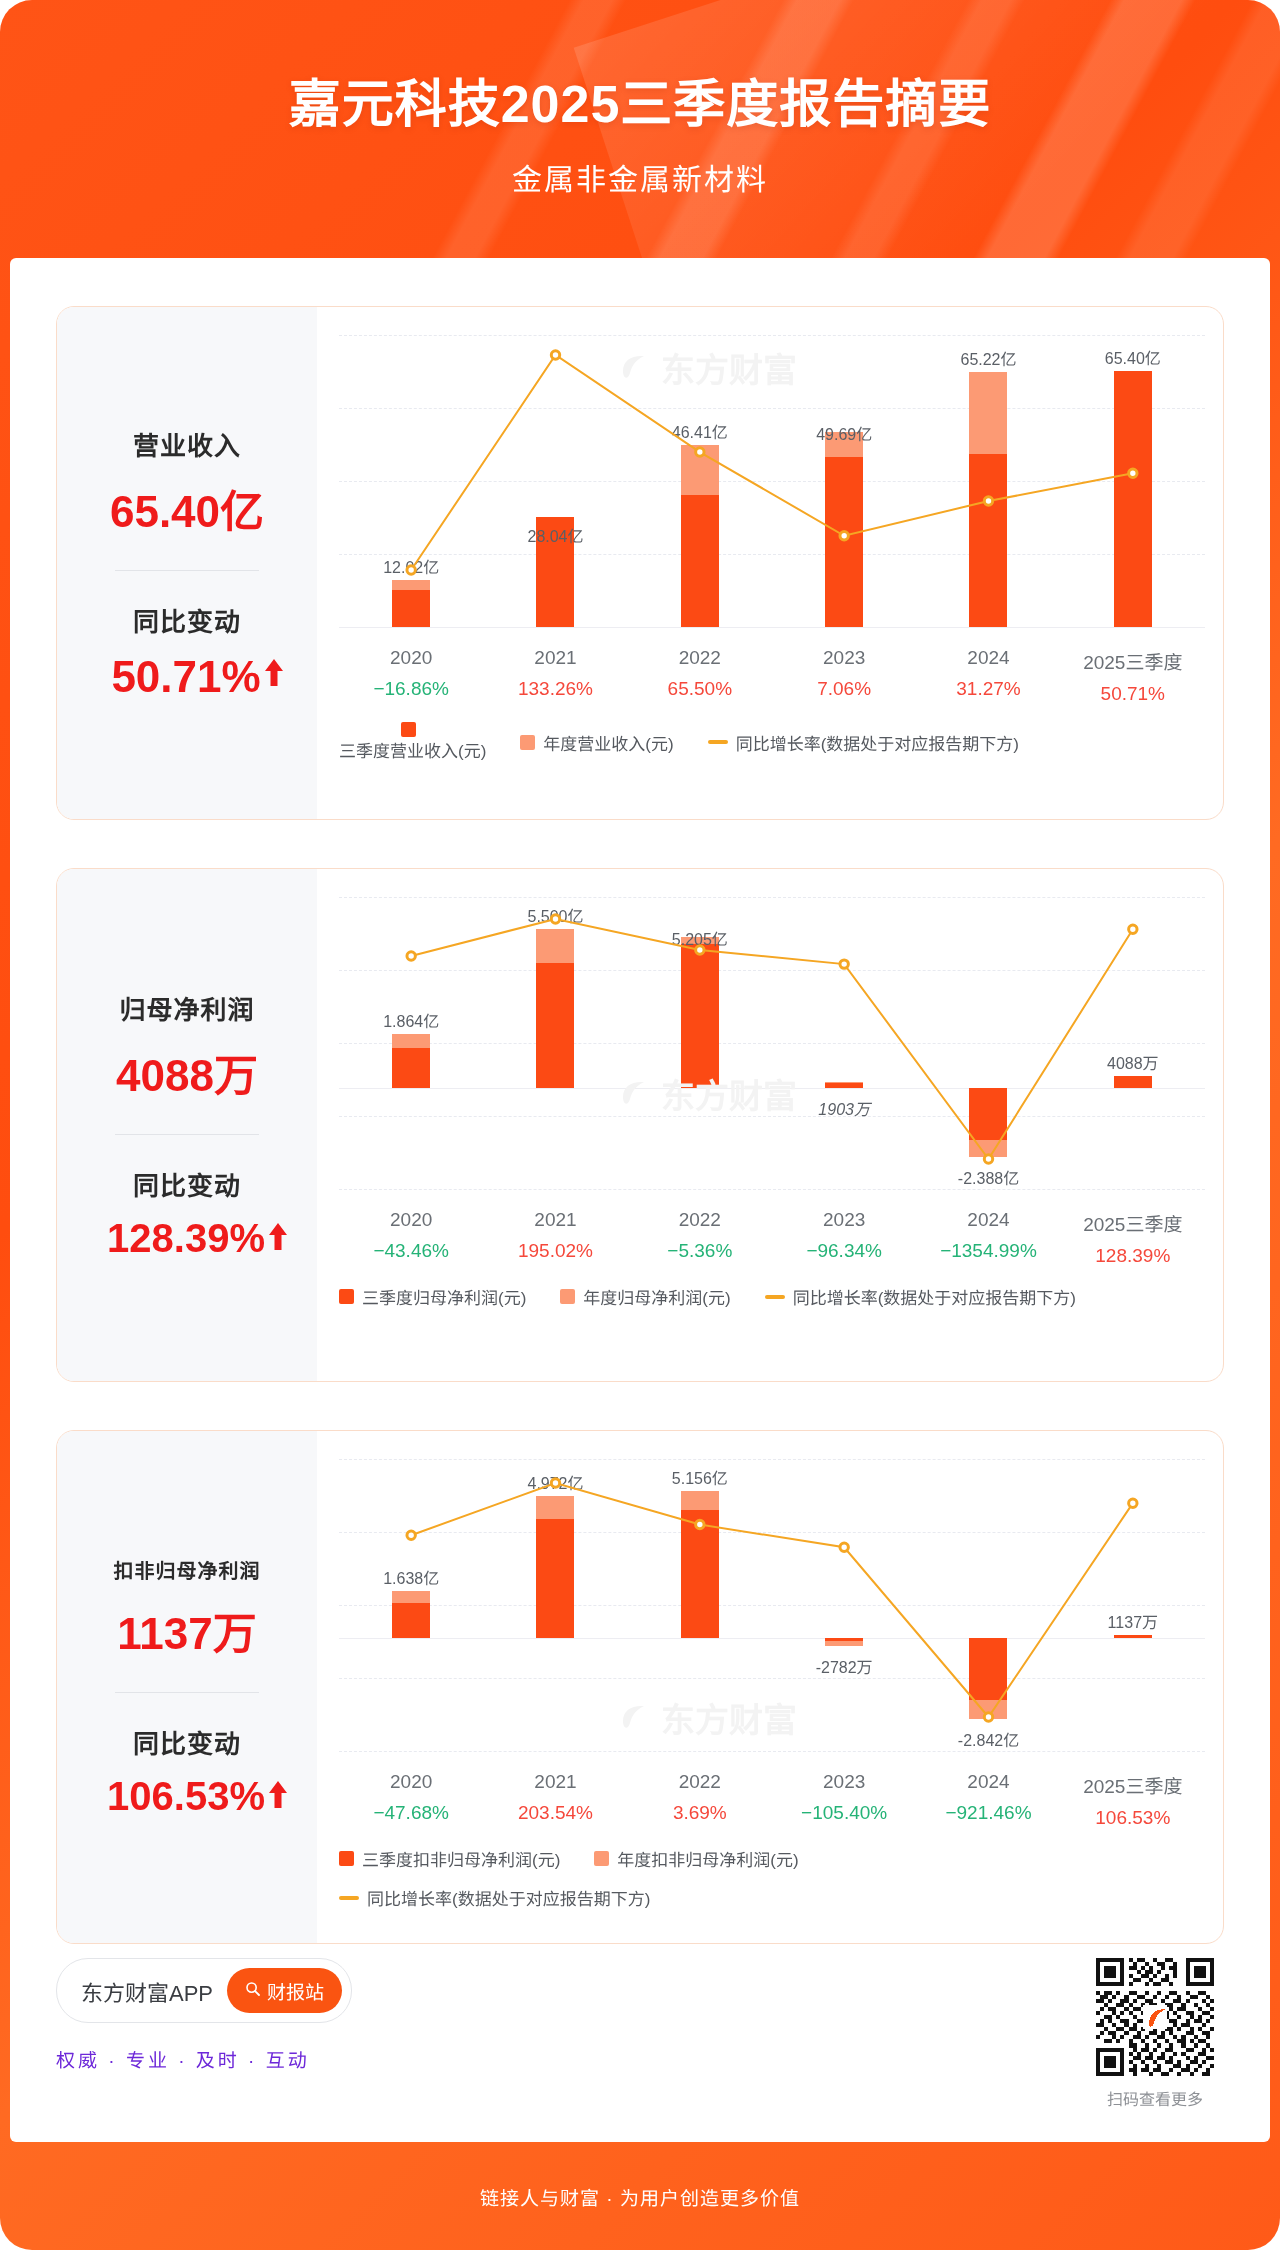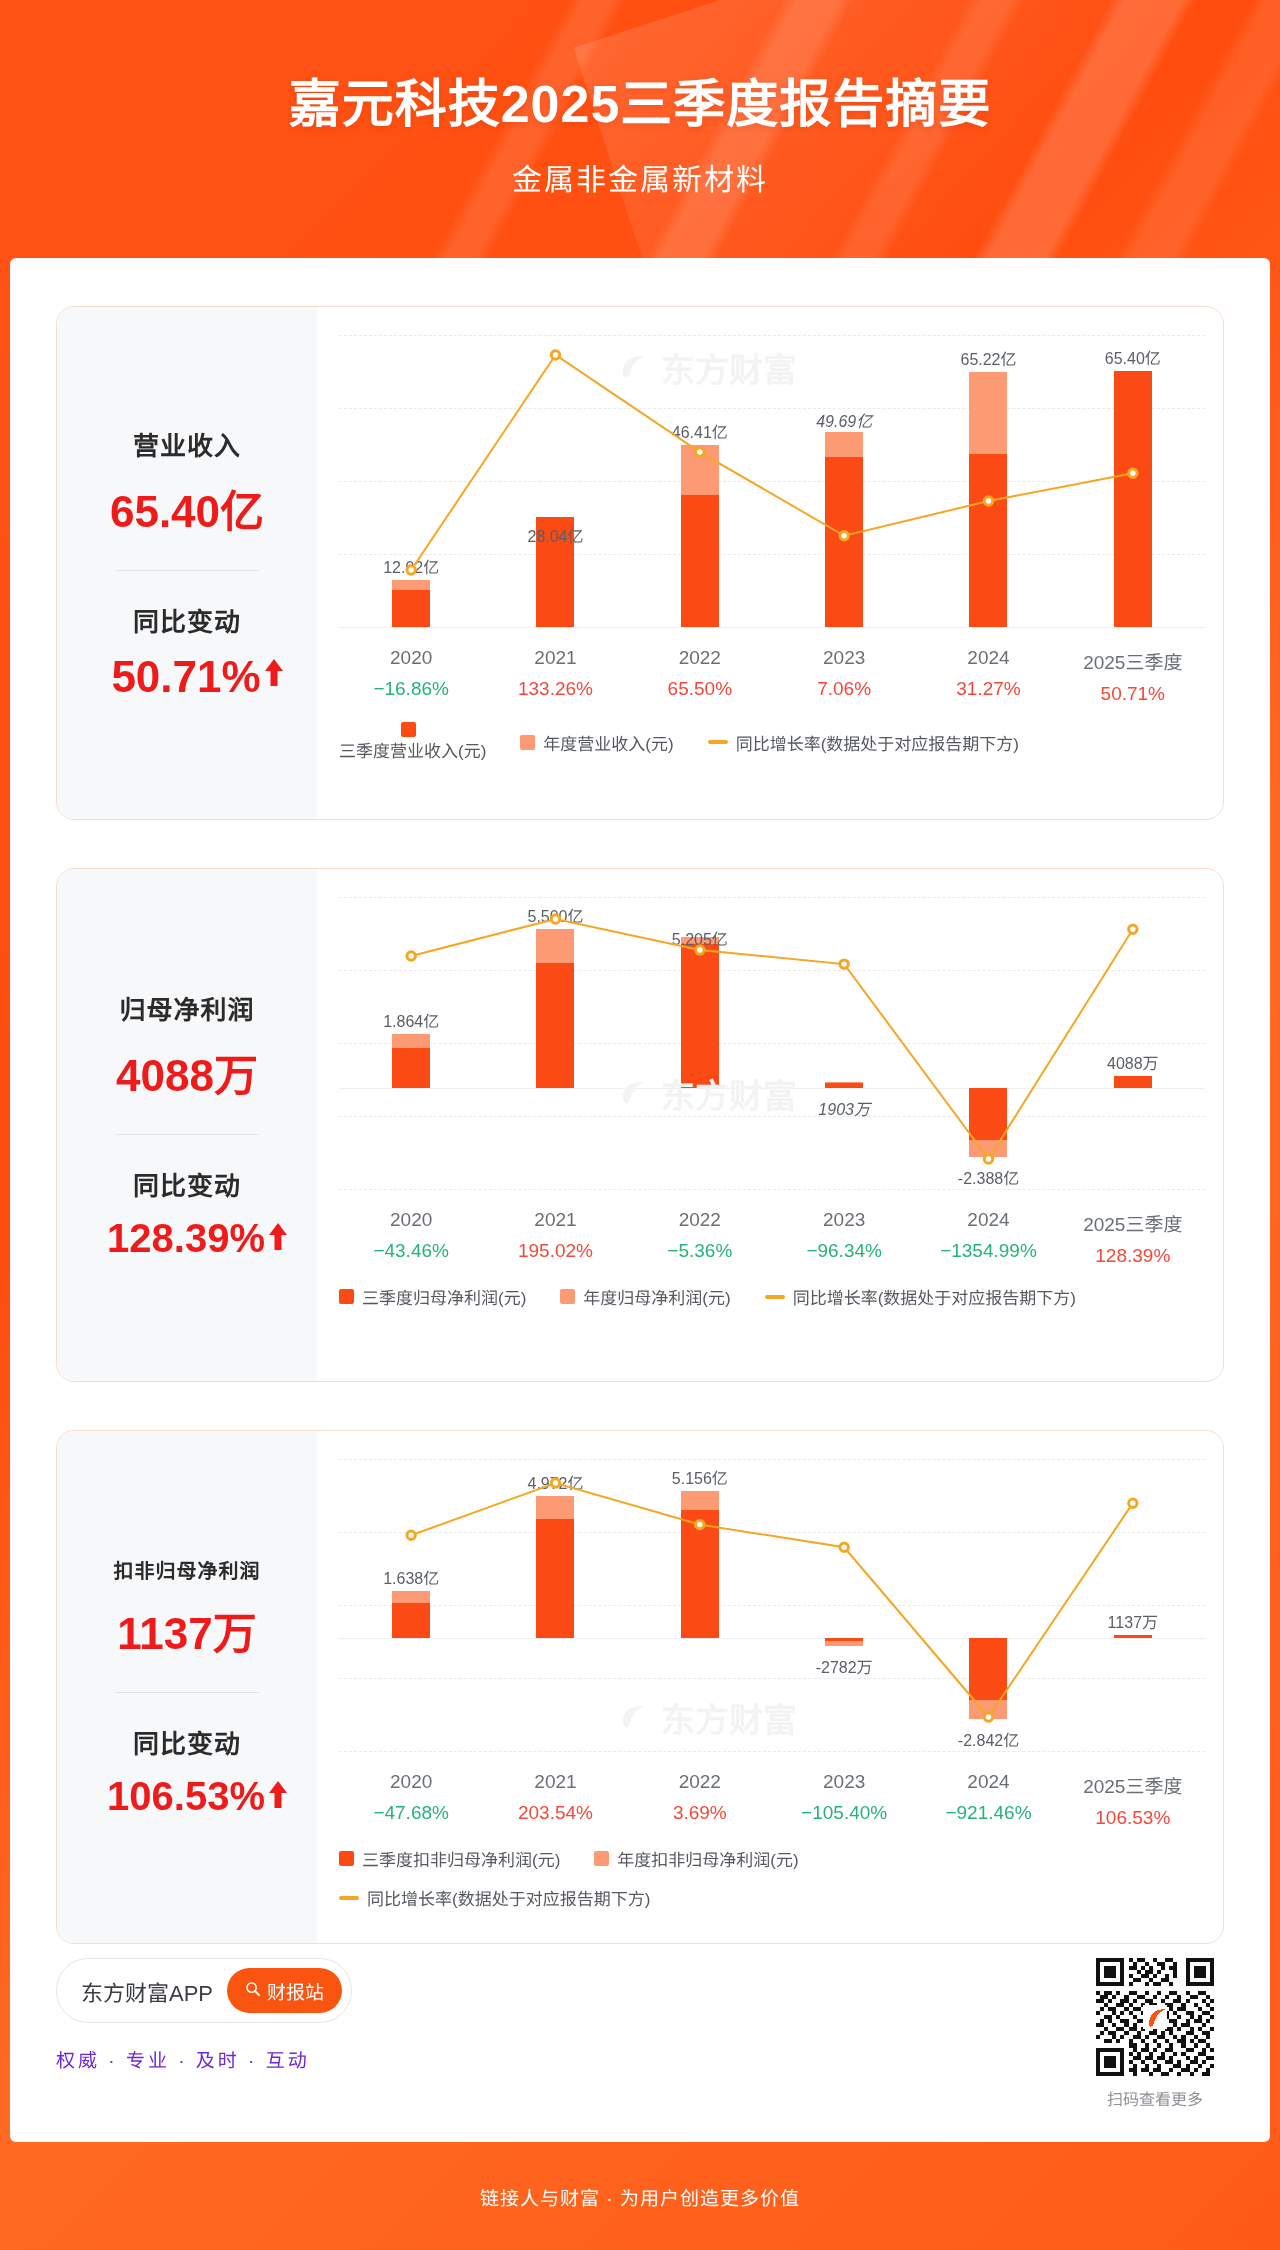--- a/index.html
+++ b/index.html
@@ -9,20 +9,21 @@
     background:#ffffff;
     width:1280px; height:2250px; overflow:hidden;
     position:relative;
   }
 
   
   .page{
     position:absolute; inset:0;
     background:linear-gradient(135deg,#ff5416 0%,#ff4d0f 35%,#ff6a22 60%,#ff5a18 100%);
     overflow:hidden;
+    border-radius:32px;
   }
   .page::before{
     content:""; position:absolute; left:0; top:0; right:0; height:270px;
     background:
       linear-gradient(118deg, rgba(255,255,255,0.00) 40%, rgba(255,255,255,0.10) 41%, rgba(255,255,255,0.10) 43%, rgba(255,255,255,0.00) 44%),
       linear-gradient(118deg, rgba(255,255,255,0.00) 55%, rgba(255,255,255,0.13) 56%, rgba(255,255,255,0.13) 59%, rgba(255,255,255,0.00) 60%),
       linear-gradient(118deg, rgba(255,255,255,0.00) 68%, rgba(255,255,255,0.10) 69%, rgba(255,255,255,0.10) 71%, rgba(255,255,255,0.00) 72%),
       linear-gradient(118deg, rgba(255,255,255,0.00) 78%, rgba(255,255,255,0.16) 79%, rgba(255,255,255,0.16) 83%, rgba(255,255,255,0.00) 84%),
       linear-gradient(118deg, rgba(255,255,255,0.00) 88%, rgba(255,255,255,0.09) 89%, rgba(255,255,255,0.09) 92%, rgba(255,255,255,0.00) 93%);
     pointer-events:none;
@@ -225,21 +226,21 @@
                 <div class="bar-seg seg-q" style="top: 119.086px; height: 172.914px; width: 38px;"></div>
               </div>
               <div class="bargroup" style="left: 721.667px; width: 144.333px;">
                 <div class="bar-seg seg-y" style="top: 35.8596px; height: 256.14px; width: 38px;"></div>
                 <div class="bar-seg seg-q" style="top: 35.8596px; height: 256.14px; width: 38px;"></div>
               </div>
             </div>
             <div class="vallabel" style="left: 72.1667px; top: 218.923px;">12.02亿</div>
             <div class="vallabel" style="left: 216.5px; top: 156.181px; margin-top: 32px;">28.04亿</div>
             <div class="vallabel" style="left: 360.833px; top: 84.2343px;">46.41亿</div>
-            <div class="vallabel" style="left: 505.167px; top: 73px; font-style: italic;">49.69亿</div>
+            <div class="vallabel" style="left: 505.167px; top: 86px;">49.69亿</div>
             <div class="vallabel" style="left: 649.5px; top: 10.5646px;">65.22亿</div>
             <div class="vallabel" style="left: 793.833px; top: 9.85965px;">65.40亿</div>
             <svg class="lineSvg" width="866" height="292">
               <path d="M72.16666666666667 235 L216.5 20 L360.83333333333337 117.04503064215295 L505.1666666666667 200.74207300826006 L649.5 166.06881161737277 L793.8333333333334 138.22708499866775 " fill="none" stroke="#f5a623" stroke-width="2"></path>
               <circle cx="72.16666666666667" cy="235" r="4.2" fill="#ffffff" stroke="#f5a623" stroke-width="3"></circle>
               <circle cx="216.5" cy="20" r="4.2" fill="#ffffff" stroke="#f5a623" stroke-width="3"></circle>
               <circle cx="360.83333333333337" cy="117.04503064215295" r="4.2" fill="#ffffff" stroke="#f5a623" stroke-width="3"></circle>
               <circle cx="505.1666666666667" cy="200.74207300826006" r="4.2" fill="#ffffff" stroke="#f5a623" stroke-width="3"></circle>
               <circle cx="649.5" cy="166.06881161737277" r="4.2" fill="#ffffff" stroke="#f5a623" stroke-width="3"></circle>
               <circle cx="793.8333333333334" cy="138.22708499866775" r="4.2" fill="#ffffff" stroke="#f5a623" stroke-width="3"></circle>

